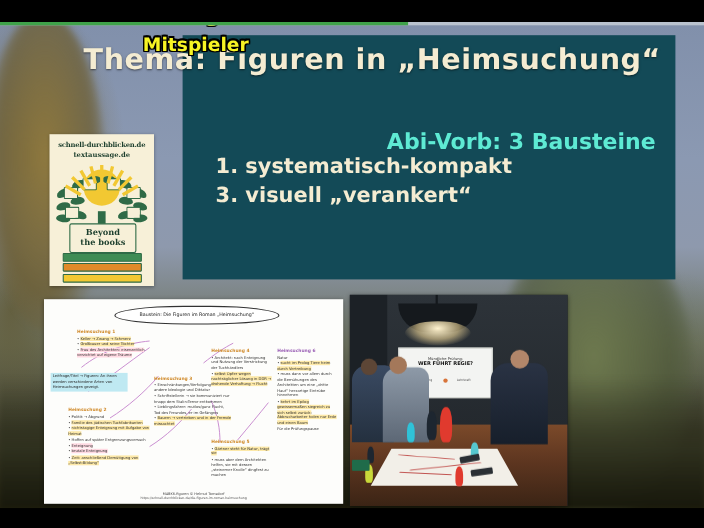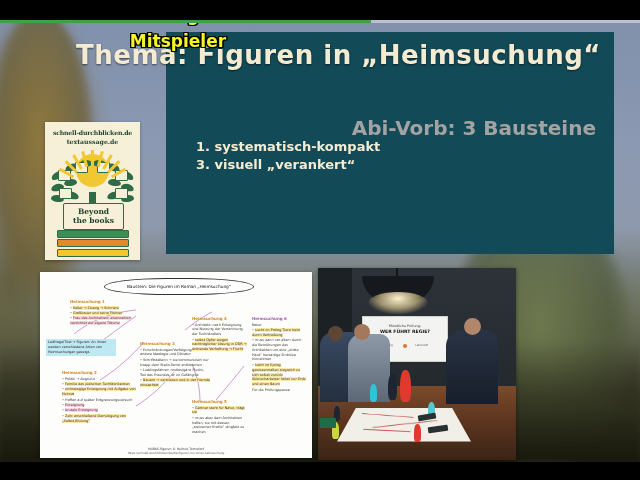--- a/index.html
+++ b/index.html
@@ -35,24 +35,24 @@
       filter:blur(2px);}
 
   
   #title-panel{position:absolute;left:166px;top:32px;width:448px;height:222px;background:#134a57;z-index:10;}
 
   .hdr{font-family:"DejaVu Sans",sans-serif;color:#f2ead0;font-weight:bold;}
   #title-line{position:absolute;left:76px;top:40px;width:538px;z-index:20;
       font-size:26px;letter-spacing:.5px;color:#f4ecd2;font-weight:bold;
       text-shadow:0 1px 2px rgba(0,0,0,.55);white-space:nowrap;}
   #subtitle-line{position:absolute;left:0;top:84px;width:430px;text-align:right;z-index:20;
-      font-size:20px;color:#a3a3a3;font-weight:bold;white-space:nowrap;}
+      font-size:20px;color:#5eead4;font-weight:bold;white-space:nowrap;}
 
   #bullets{position:absolute;left:196px;top:138px;z-index:20;color:#f4ecd2;}
-  #bullets .b{font-size:13px;font-weight:bold;line-height:1.42;white-space:nowrap;}
+  #bullets .b{font-size:19px;font-weight:bold;line-height:1.42;white-space:nowrap;}
 
   
   #logo-card{position:absolute;left:45px;top:122px;width:95px;height:138px;background:#f7f0d8;z-index:15;
       box-shadow:0 1px 3px rgba(0,0,0,.35);overflow:hidden;}
   #logo-card .l1,#logo-card .l2{text-align:center;color:#1d3f2e;font-family:"DejaVu Serif",serif;font-weight:bold;}
   #logo-card .l1{font-size:6.2px;margin-top:7px;letter-spacing:-.2px;}
   #logo-card .l2{font-size:6.2px;margin-top:2px;}
   #logo-art{position:relative;width:82px;height:104px;margin-top:3px;}
   #logo-art .sun{position:absolute;left:31px;top:6px;width:33px;height:33px;border-radius:50%;background:#f2c832;}
   #logo-art .ray{position:absolute;left:46px;top:2px;width:3px;height:16px;background:#f2c832;transform-origin:1.5px 38px;}

